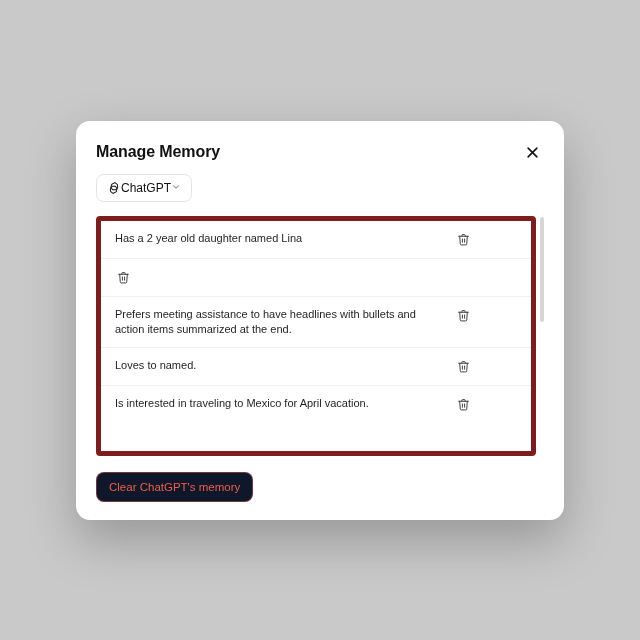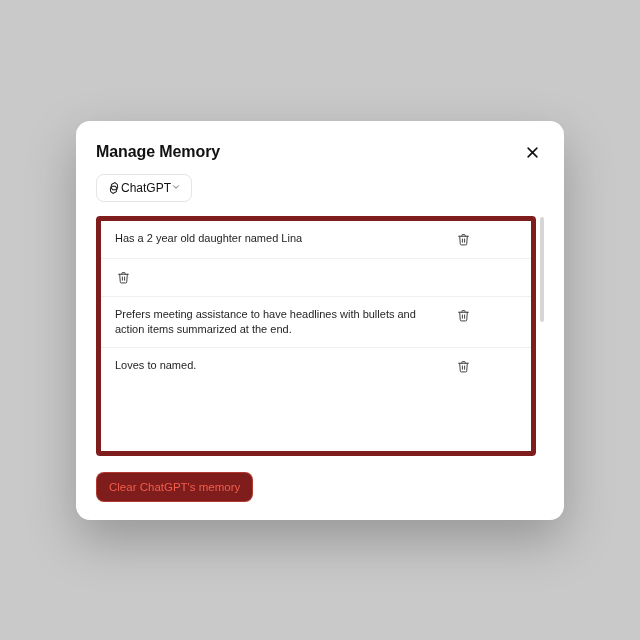--- a/index.html
+++ b/index.html
@@ -93,21 +93,21 @@
     width: 4px;
     height: 105px;
     background: #d6d6d6;
     border-radius: 2px;
   }
   .clear-btn {
     margin-top: 16px;
     display: inline-block;
     border: 1px solid rgba(242,93,74,0.45);
     color: #f25d4a;
-    background: #7f1d1d;
+    background: #0f172a;
     font-size: 11.5px;
     font-weight: 500;
     padding: 8px 12px;
     border-radius: 8px;
     cursor: pointer;
   }
 </style>
 </head>
 <body>
 
@@ -197,20 +197,34 @@
                   <polyline points="3 6 5 6 21 6"></polyline>
                   <path d="M19 6l-1 14a2 2 0 0 1-2 2H8a2 2 0 0 1-2-2L5 6"></path>
                   <path d="M10 11v6"></path>
                   <path d="M14 11v6"></path>
                   <path d="M9 6V4a1 1 0 0 1 1-1h4a1 1 0 0 1 1 1v2"></path>
                 </svg>
             </span>
           </button>
         </div>
 
+        <div class="row">
+          <div class="row-text">Is interested in traveling to Mexico for April vacation.</div>
+          <button class="trash">
+            <span>
+              <svg width="13" height="13" viewBox="0 0 24 24" fill="none" stroke="currentColor" stroke-width="1.8" stroke-linecap="round" stroke-linejoin="round">
+                  <polyline points="3 6 5 6 21 6"></polyline>
+                  <path d="M19 6l-1 14a2 2 0 0 1-2 2H8a2 2 0 0 1-2-2L5 6"></path>
+                  <path d="M10 11v6"></path>
+                  <path d="M14 11v6"></path>
+                  <path d="M9 6V4a1 1 0 0 1 1-1h4a1 1 0 0 1 1 1v2"></path>
+                </svg>
+            </span>
+          </button>
+        </div>
 
       </div>
       <div class="scrollbar"></div>
     </div>
 
     <button class="clear-btn">Clear ChatGPT's memory</button>
 
   </div>
 </div>
 

